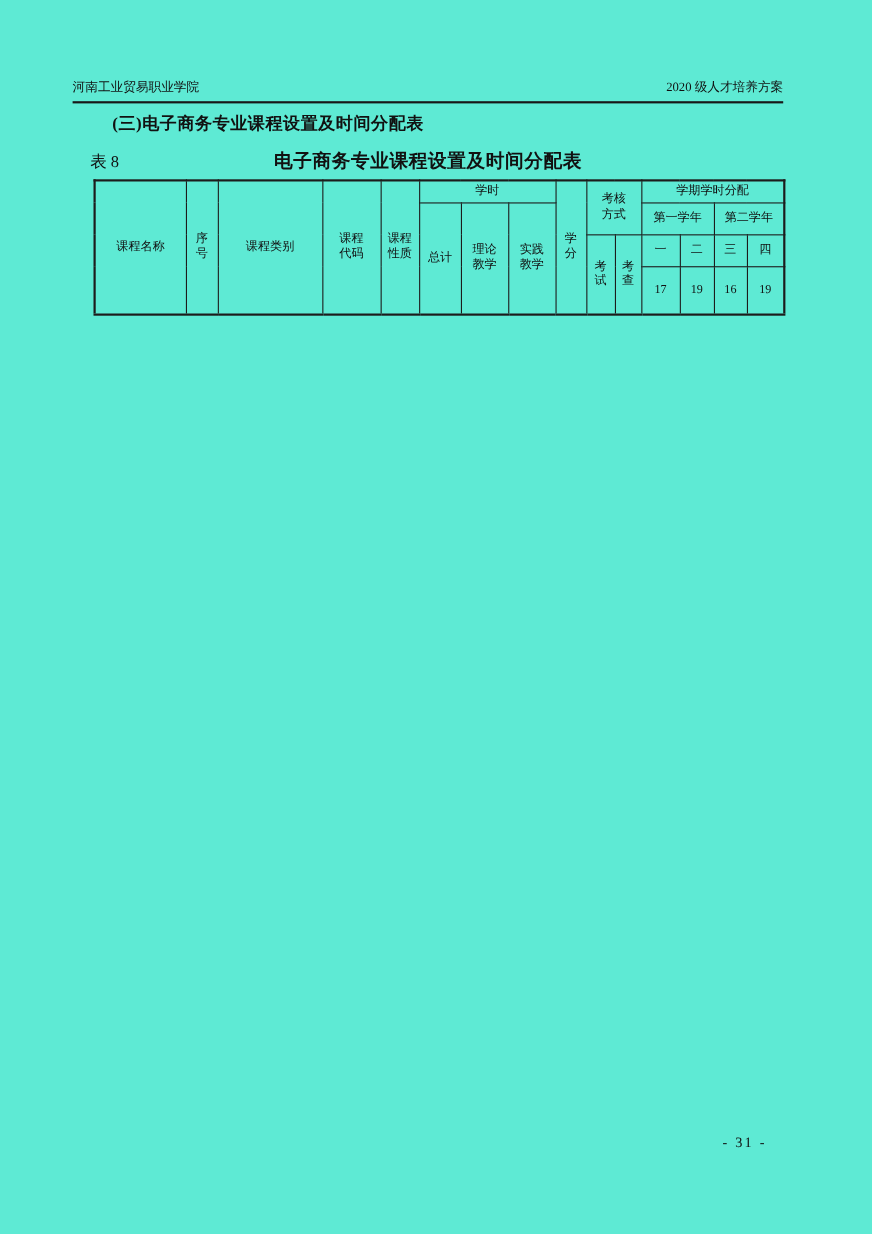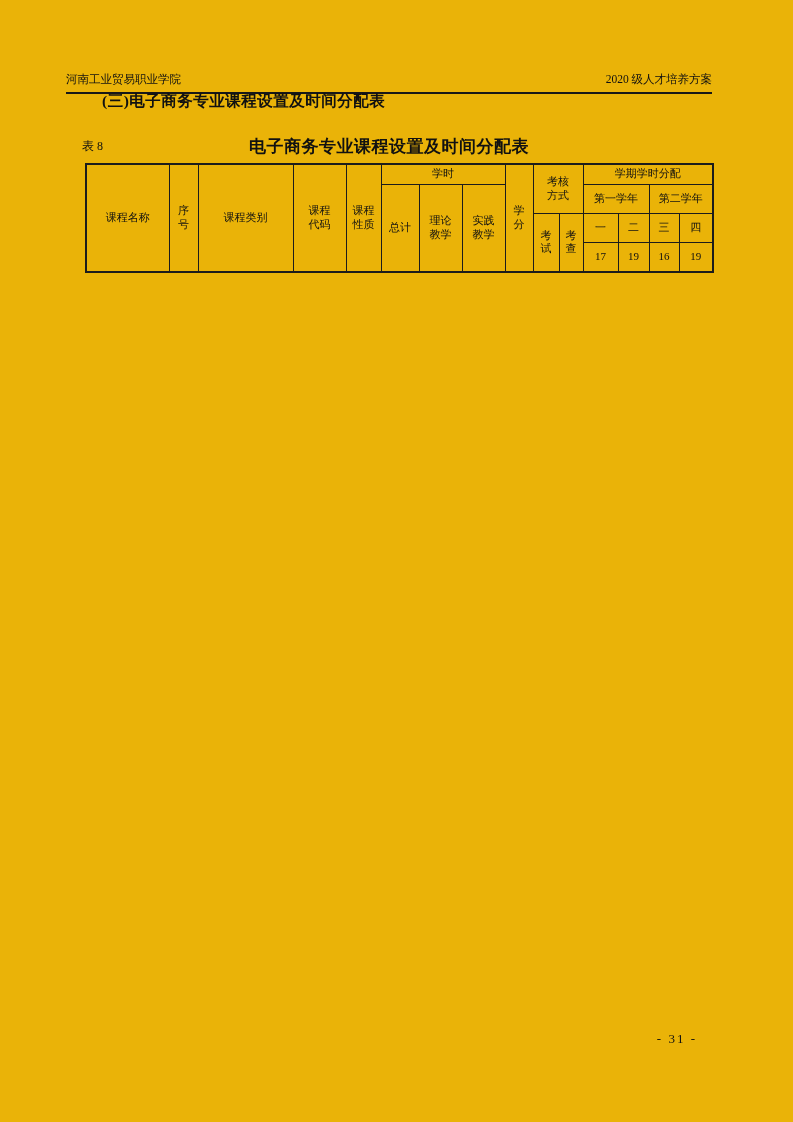--- a/index.html
+++ b/index.html
@@ -1,32 +1,32 @@
 <!DOCTYPE html>
 <html><head>
 <meta charset="utf-8">
 <style>
   * { margin:0; padding:0; box-sizing:border-box; }
   html,body { background:#e8e8e8; }
   .page {
     position:relative; width:793px; height:1122px; margin:0 auto;
-    background:#eab308; overflow:hidden;
+    background:#5eead4; overflow:hidden;
     font-family:"Liberation Serif","DejaVu Serif",serif; color:#111;
   }
   .running-header {
     position:absolute; top:72px; left:66px; width:646px;
     display:flex; justify-content:space-between; align-items:flex-end;
     font-size:11.5px; padding-bottom:5px; border-bottom:2px solid #181818;
   }
   .section-title {
-    position:absolute; top:91px; left:102px;
+    position:absolute; top:102px; left:102px;
     font-size:15.5px; font-weight:bold; letter-spacing:0.5px;
   }
   .caption-row { position:absolute; top:135px; left:66px; width:646px; height:20px; }
-  .table-label { position:absolute; left:16px; top:3px; font-size:12px; }
+  .table-label { position:absolute; left:16px; top:3px; font-size:15px; }
   .table-title {
     position:absolute; left:0; right:0; top:0; text-align:center;
     font-size:17px; font-weight:bold; letter-spacing:0.5px;
   }
   table.course {
     position:absolute; top:163px; left:85px; width:627px;
     border-collapse:collapse; table-layout:fixed;
     font-size:11px;
   }
   table.course th, table.course td {
@@ -34,21 +34,21 @@
     padding:1px 2px; font-weight:normal; line-height:1.25;
   }
   table.course { border:2px solid #1c1c1c; }
   table.course thead tr:last-child th,
   table.course thead th[rowspan="4"],
   table.course thead th.deep { border-bottom:2px solid #1c1c1c; }
   .pre { white-space:pre-line;font-family:Liberation Serif, serif; }
   tr.h1 th { height:20px; }
   tr.h2 th { height:29px; }
   tr.h3 th { height:29px; }
-  tr.h4 th { height:30px; }
+  tr.h4 th { height:44px; }
   .page-number {
     position:absolute; top:1031px; right:96px;
     font-size:13px; letter-spacing:2px;
   }
 </style>
 </head>
 <body>
 
 <div class="page">
 

